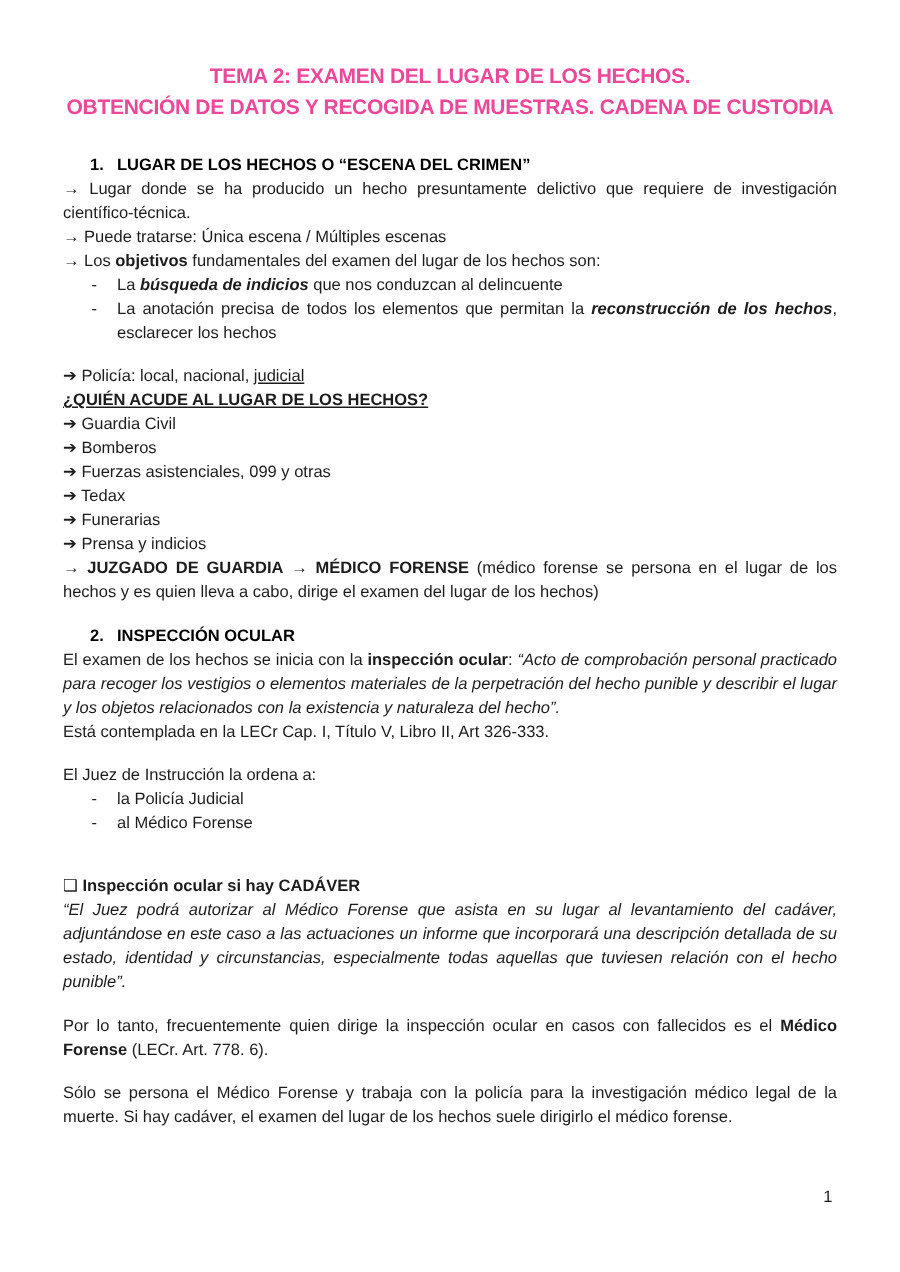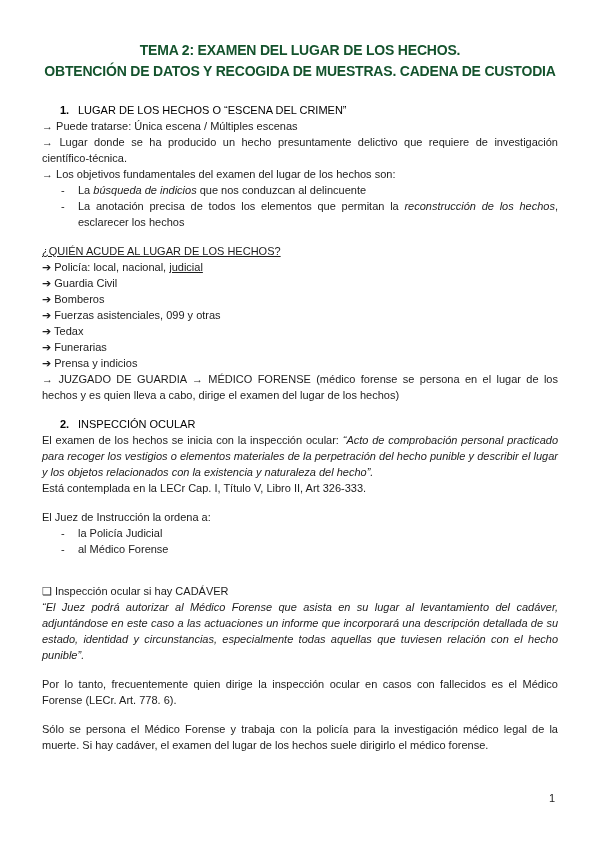--- a/index.html
+++ b/index.html
@@ -9,21 +9,21 @@
     height: 848px;
     background: #ffffff;
     font-family: "Liberation Sans", sans-serif;
     color: #1c1c1c;
     overflow: hidden;
   }
   .doc-title {
     padding-top: 40px;
     text-align: center;
     font-weight: bold;
-    color: #14532d;
+    color: #ec4899;
     font-size: 14px;
     line-height: 21px;
     letter-spacing: -0.2px;
   }
   .doc-title div { white-space: nowrap; }
   .body-blocks {
     margin: 20px 42px 0 42px;
     font-size: 11px;
     line-height: 16px;
   }
@@ -36,49 +36,49 @@
     color: #000;
     text-align: left;
   }
   .heading .num { position: absolute; left: 18px; top: 0; }
   .dash {
     position: relative;
     padding-left: 36px;
   }
   .dash .dashmark { position: absolute; left: 19px; top: 0; }
   .marker { white-space: pre; }
-  .b { font-weight: normal; }
+  .b { font-weight: bold; }
   .i { font-style: italic; }
   .u { text-decoration: underline; }
   .page-number {
     position: absolute;
     right: 45px;
     top: 792px;
     font-size: 11px;
     color: #1c1c1c;
   }
 </style>
 </head>
 <body>
 
 <div class="page">
   <div class="doc-title">
     <div>TEMA 2: EXAMEN DEL LUGAR DE LOS HECHOS.</div>
     <div>OBTENCIÓN DE DATOS Y RECOGIDA DE MUESTRAS. CADENA DE CUSTODIA</div>
   </div>
   <div id="blocks" class="body-blocks">
       <p class="block heading"><span class="num">1.</span><span class="b">LUGAR DE LOS HECHOS O “ESCENA DEL CRIMEN”</span></p>
+      <p class="block para"><span class="marker">→ </span><span>Lugar donde se ha producido un hecho presuntamente delictivo que requiere de investigación científico-técnica.</span></p>
       <p class="block para"><span class="marker">→ </span><span>Puede tratarse: Única escena / Múltiples escenas</span></p>
-      <p class="block para"><span class="marker">→ </span><span>Lugar donde se ha producido un hecho presuntamente delictivo que requiere de investigación científico-técnica.</span></p>
       <p class="block para"><span class="marker">→ </span><span>Los </span><span class="b">objetivos</span><span> fundamentales del examen del lugar de los hechos son:</span></p>
       <p class="block dash"><span class="dashmark">-</span><span>La </span><span class="b i">búsqueda de indicios</span><span> que nos conduzcan al delincuente</span></p>
       <p class="block dash"><span class="dashmark">-</span><span>La anotación precisa de todos los elementos que permitan la </span><span class="b i">reconstrucción de los hechos</span><span>, esclarecer los hechos</span></p>
       <div class="spacer"></div>
+      <p class="block para"><span class="marker">➔ </span><span>Policía: local, nacional, </span><span class="u">judicial</span></p>
       <p class="block para"><span class="b u">¿QUIÉN ACUDE AL LUGAR DE LOS HECHOS?</span></p>
-      <p class="block para"><span class="marker">➔ </span><span>Policía: local, nacional, </span><span class="u">judicial</span></p>
       <p class="block para"><span class="marker">➔ </span><span>Guardia Civil</span></p>
       <p class="block para"><span class="marker">➔ </span><span>Bomberos</span></p>
       <p class="block para"><span class="marker">➔ </span><span>Fuerzas asistenciales, 099 y otras</span></p>
       <p class="block para"><span class="marker">➔ </span><span>Tedax</span></p>
       <p class="block para"><span class="marker">➔ </span><span>Funerarias</span></p>
       <p class="block para"><span class="marker">➔ </span><span>Prensa y indicios</span></p>
       <p class="block para"><span class="marker">→ </span><span class="b">JUZGADO DE GUARDIA</span><span> → </span><span class="b">MÉDICO FORENSE</span><span> (médico forense se persona en el lugar de los hechos y es quien lleva a cabo, dirige el examen del lugar de los hechos)</span></p>
       <div class="spacer"></div>
       <p class="block heading"><span class="num">2.</span><span class="b">INSPECCIÓN OCULAR</span></p>
       <p class="block para"><span>El examen de los hechos se inicia con la </span><span class="b">inspección ocular</span><span>: </span><span class="i">“Acto de comprobación personal practicado para recoger los vestigios o elementos materiales de la perpetración del hecho punible y describir el lugar y los objetos relacionados con la existencia y naturaleza del hecho”.</span></p>

